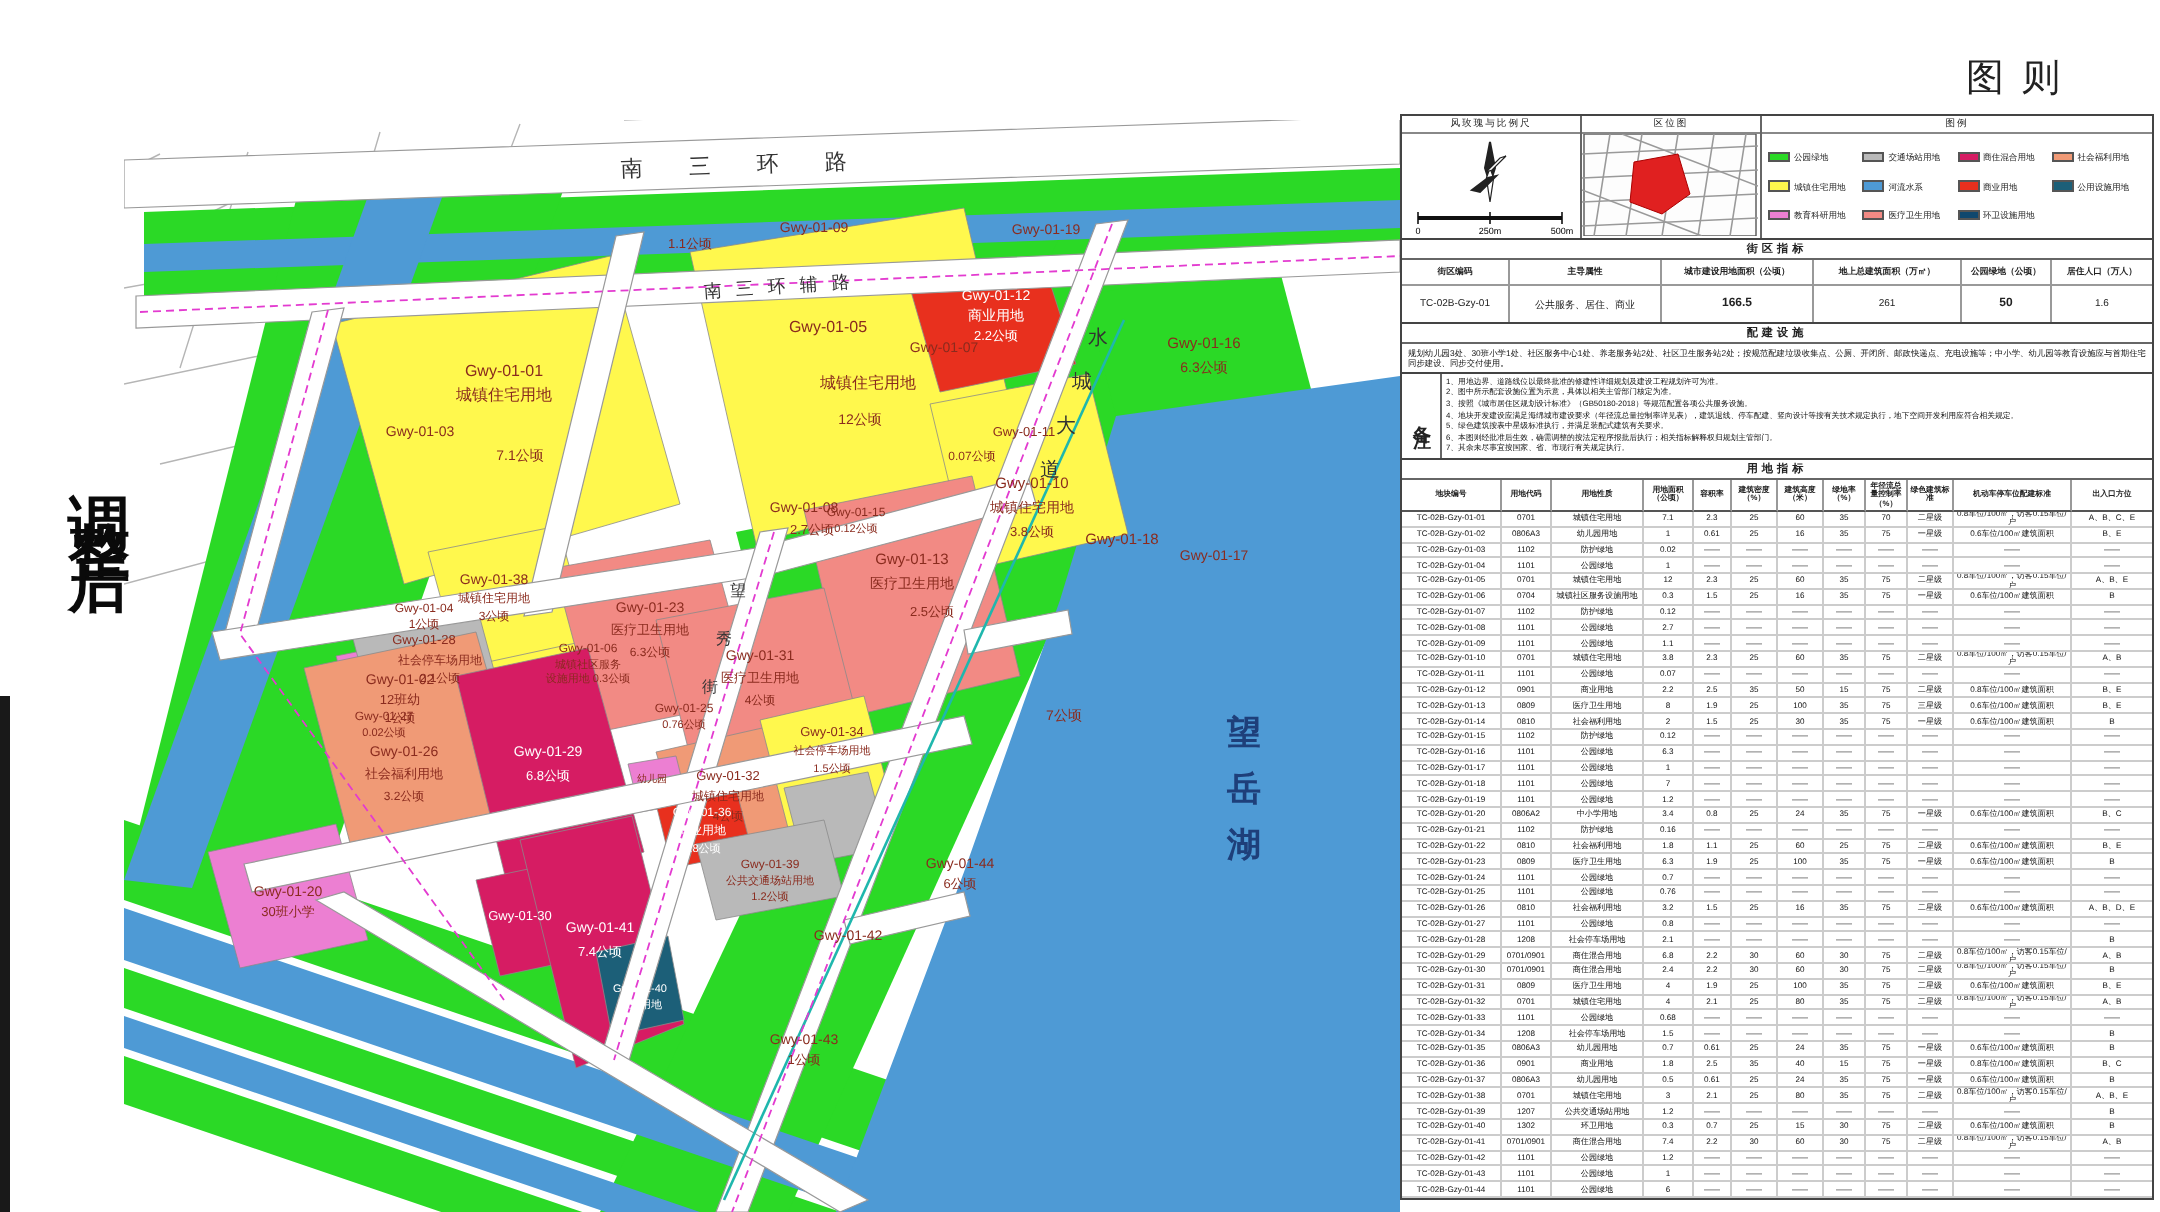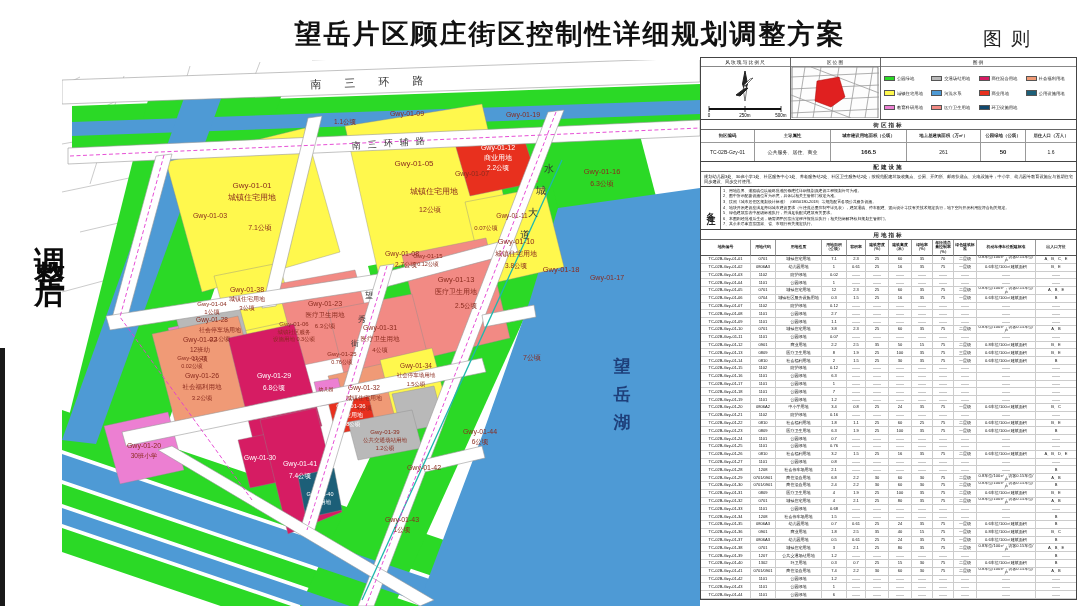--- a/index.html
+++ b/index.html
@@ -65,21 +65,20 @@
   #map { position:absolute; left:62px; top:60px; }
   #map text { font-family:"Liberation Sans", sans-serif; }
 
   svg .rd { fill:#ffffff; stroke:#999; stroke-width:0.6; }
 </style>
 </head>
 <body>
 
 <div id="sheet">
 
-  <div id="page-title">望岳片区顾庄街区控制性详细规划调整方案</div>
   <div id="sheet-label">图则</div>
   <div id="side-label">调整后</div>
   <div id="left-edge"></div>
 
   <svg id="map" width="645" height="546" viewBox="0 0 645 546">
     <g stroke="#b5b5b5" stroke-width="0.7" fill="none">
       <path d="M0,42 L150,16 M0,84 L190,50 M0,132 L125,106 M18,172 L112,150 M0,232 L82,210 M62,16 L28,124 M128,6 L88,142 M198,2 L176,60 M250,0 L360,-4"></path>
       <path d="M8,22 l10,-5 M26,34 l10,-5 M44,46 l10,-5 M14,62 l10,-5 M34,74 l10,-5"></path>
     </g>
 

